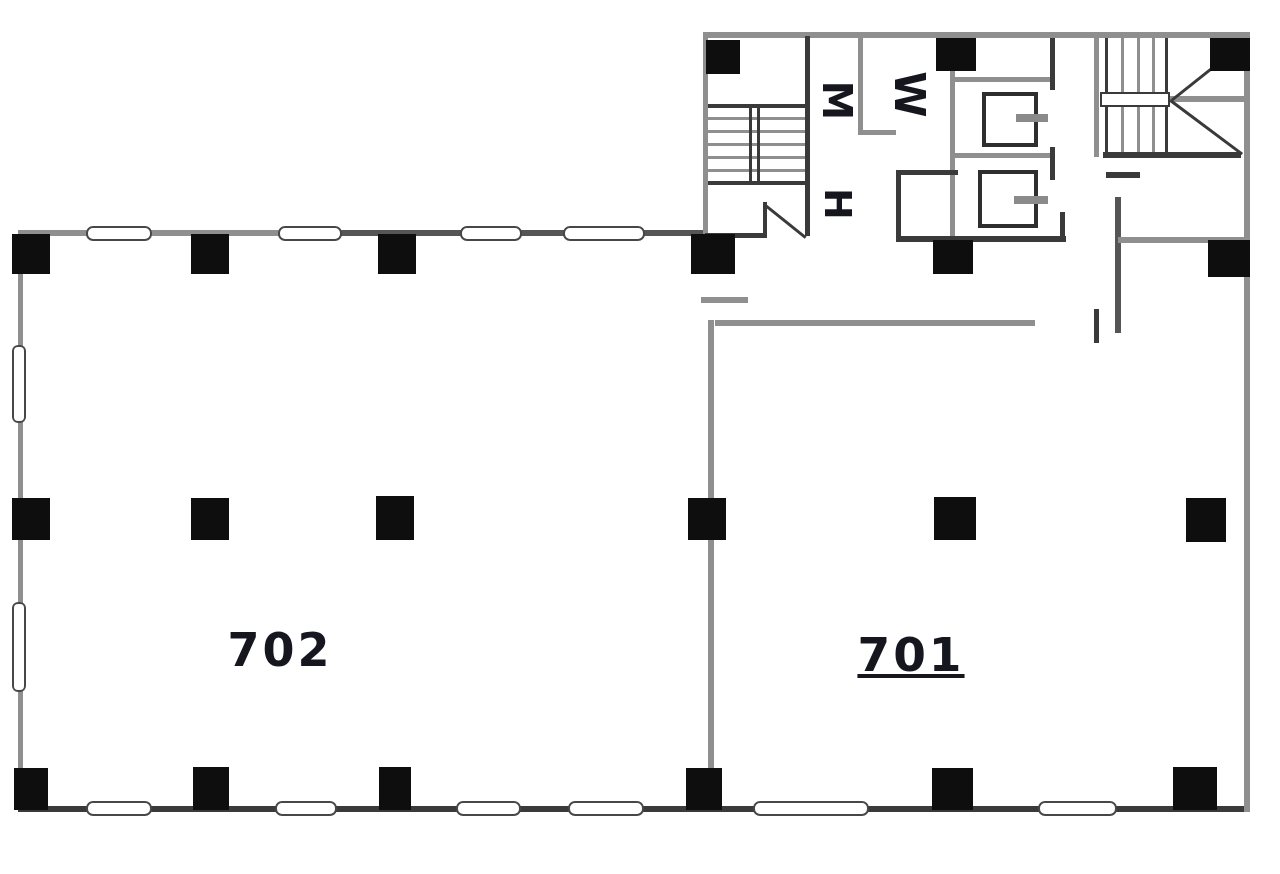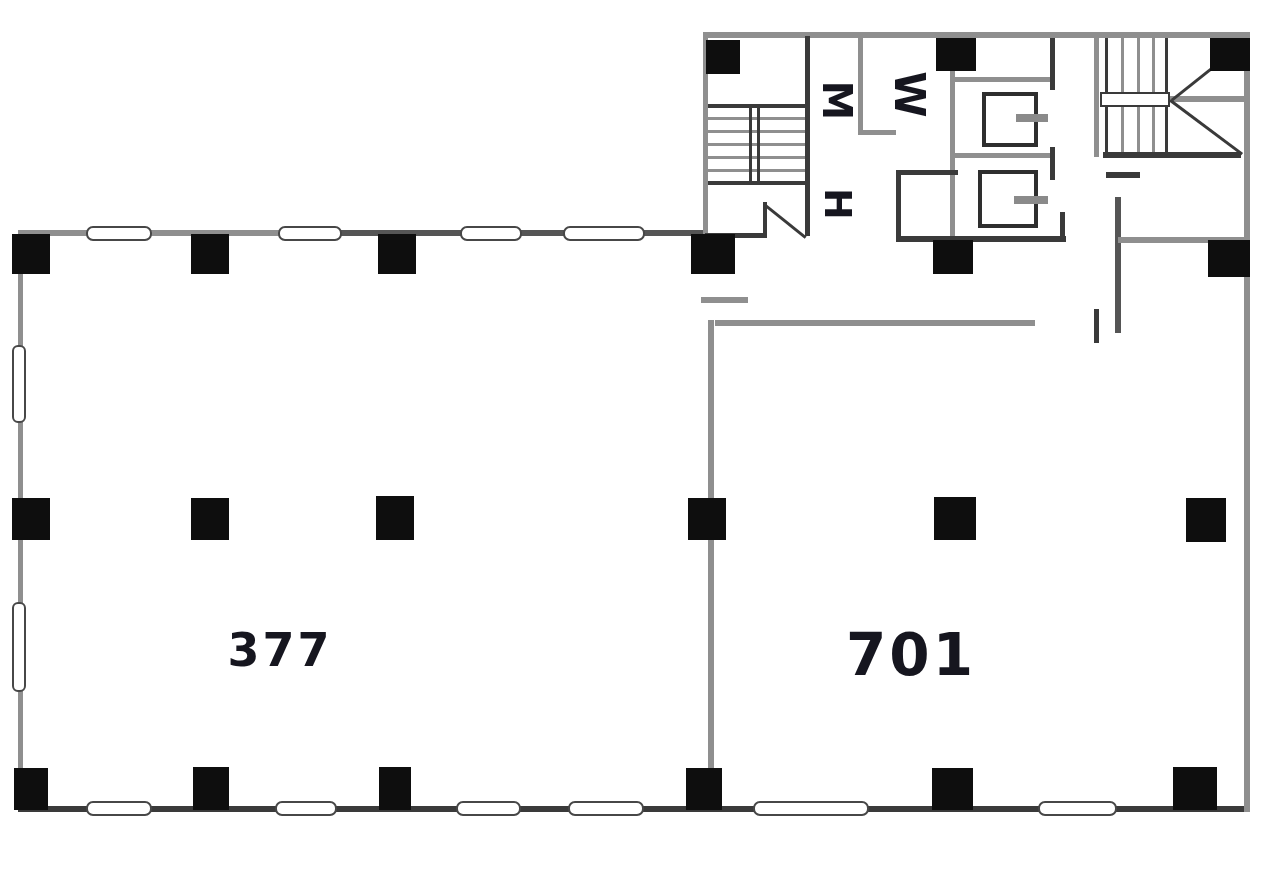--- a/index.html
+++ b/index.html
@@ -99,18 +99,18 @@
     <div class="col" style="left: 1186px; top: 498px; width: 40px; height: 44px;"></div>
     <div class="col" style="left: 14px; top: 768px; width: 34px; height: 42px;"></div>
     <div class="col" style="left: 193px; top: 767px; width: 36px; height: 43px;"></div>
     <div class="col" style="left: 379px; top: 767px; width: 32px; height: 43px;"></div>
     <div class="col" style="left: 686px; top: 768px; width: 36px; height: 42px;"></div>
     <div class="col" style="left: 932px; top: 768px; width: 41px; height: 42px;"></div>
     <div class="col" style="left: 1173px; top: 767px; width: 44px; height: 43px;"></div>
     <div class="col" style="left: 706px; top: 40px; width: 34px; height: 34px;"></div>
     <div class="col" style="left: 936px; top: 38px; width: 40px; height: 33px;"></div>
     <div class="col" style="left: 1210px; top: 38px; width: 40px; height: 33px;"></div>
-    <div class="lbl" style="left: 80px; top: 622.48px; width: 400px; font-size: 46px; line-height: 56px; font-weight: 600; letter-spacing: 3px; transform: none;">377</div>
-    <div class="lbl" style="left: 711px; top: 627.48px; width: 400px; font-size: 58px; line-height: 56px; font-weight: 600; letter-spacing: 3px; transform: none;">701</div>
+    <div class="lbl" style="left: 80px; top: 622.48px; width: 400px; font-size: 46px; line-height: 56px; font-weight: 600; letter-spacing: 3px; transform: none;">702</div>
+    <div class="lbl" style="left: 711px; top: 627.48px; width: 400px; font-size: 47px; line-height: 56px; font-weight: 600; letter-spacing: 3px; transform: none; text-decoration: underline;">701</div>
     <div class="lbl" style="left: 536px; top: 76.2px; width: 600px; font-size: 40px; line-height: 49px; font-weight: 600; letter-spacing: 0px; transform: rotate(90deg);">M</div>
     <div class="lbl" style="left: 609px; top: 68.96px; width: 600px; font-size: 42px; line-height: 51px; font-weight: 600; letter-spacing: 0px; transform: rotate(90deg);">W</div>
     <div class="lbl" style="left: 538px; top: 181.44px; width: 600px; font-size: 38px; line-height: 46px; font-weight: 600; letter-spacing: 0px; transform: rotate(90deg);">H</div>
   </div>
 
 </body></html>

